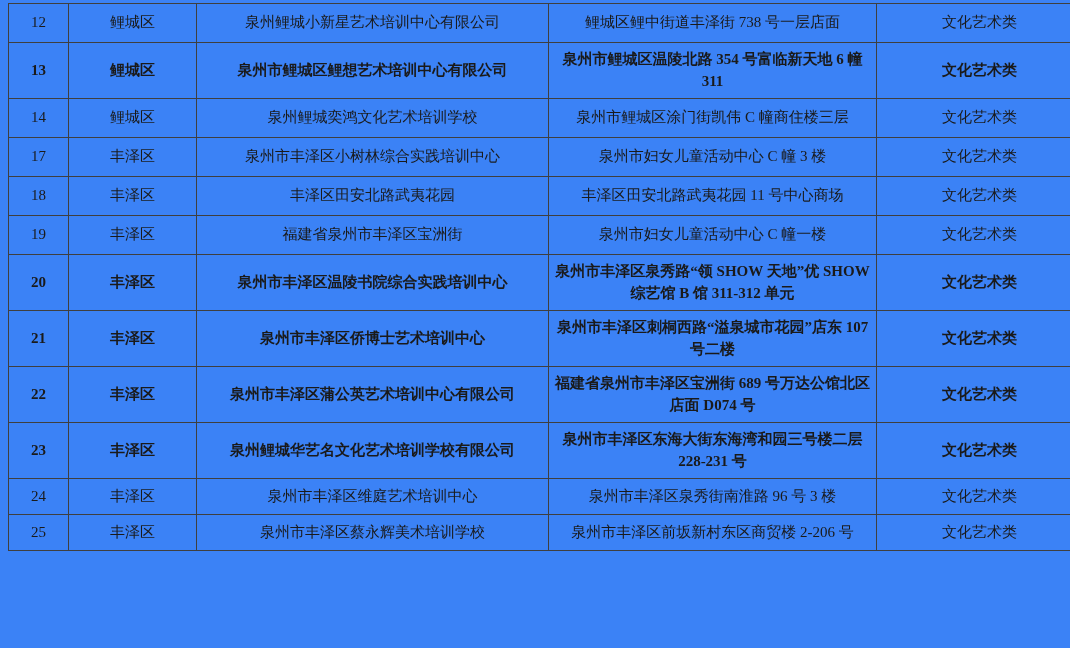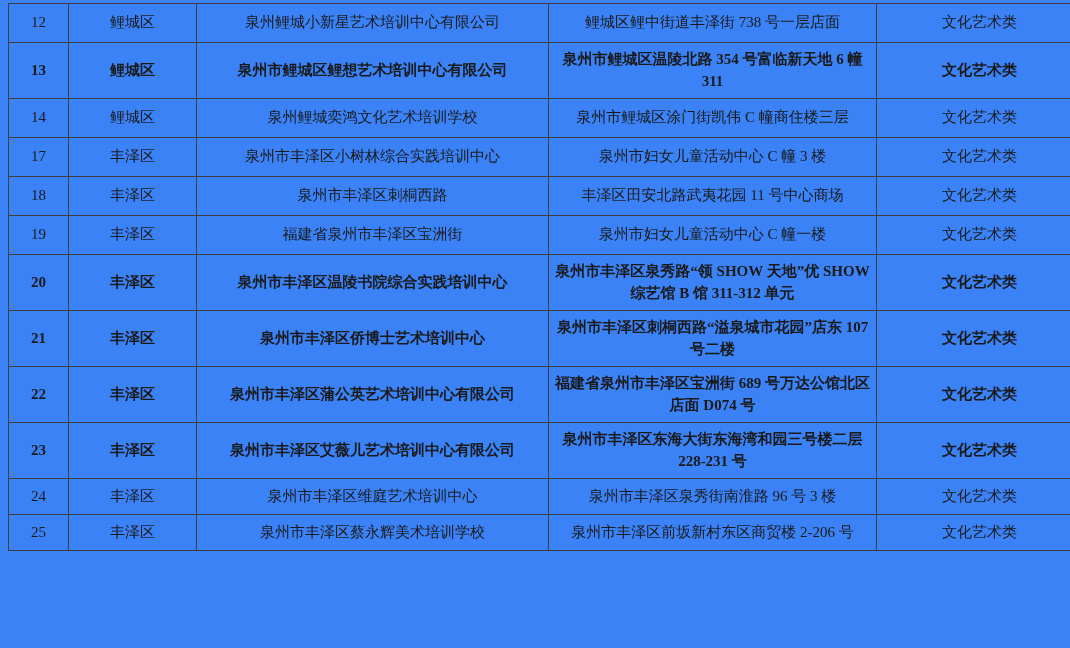--- a/index.html
+++ b/index.html
@@ -83,21 +83,21 @@
         <td class="col-no">17</td>
         <td class="col-district">丰泽区</td>
         <td class="col-name">泉州市丰泽区小树林综合实践培训中心</td>
         <td class="col-address">泉州市妇女儿童活动中心 C 幢 3 楼</td>
         <td class="col-category">文化艺术类</td>
       </tr>
 
       <tr class="h1">
         <td class="col-no">18</td>
         <td class="col-district">丰泽区</td>
-        <td class="col-name">泉州市丰泽区刺桐西路</td>
+        <td class="col-name">丰泽区田安北路武夷花园</td>
         <td class="col-address">丰泽区田安北路武夷花园 11 号中心商场</td>
         <td class="col-category">文化艺术类</td>
       </tr>
 
       <tr class="h1">
         <td class="col-no">19</td>
         <td class="col-district">丰泽区</td>
         <td class="col-name">福建省泉州市丰泽区宝洲街</td>
         <td class="col-address">泉州市妇女儿童活动中心 C 幢一楼</td>
         <td class="col-category">文化艺术类</td>
@@ -123,21 +123,21 @@
         <td class="col-no">22</td>
         <td class="col-district">丰泽区</td>
         <td class="col-name">泉州市丰泽区蒲公英艺术培训中心有限公司</td>
         <td class="col-address">福建省泉州市丰泽区宝洲街 689 号万达公馆北区店面 D074 号</td>
         <td class="col-category">文化艺术类</td>
       </tr>
 
       <tr class="h2">
         <td class="col-no">23</td>
         <td class="col-district">丰泽区</td>
-        <td class="col-name">泉州市丰泽区艾薇儿艺术培训中心有限公司</td>
+        <td class="col-name">泉州鲤城华艺名文化艺术培训学校有限公司</td>
         <td class="col-address">泉州市丰泽区东海大街东海湾和园三号楼二层 228-231 号</td>
         <td class="col-category">文化艺术类</td>
       </tr>
 
       <tr class="h3">
         <td class="col-no">24</td>
         <td class="col-district">丰泽区</td>
         <td class="col-name">泉州市丰泽区维庭艺术培训中心</td>
         <td class="col-address">泉州市丰泽区泉秀街南淮路 96 号 3 楼</td>
         <td class="col-category">文化艺术类</td>

